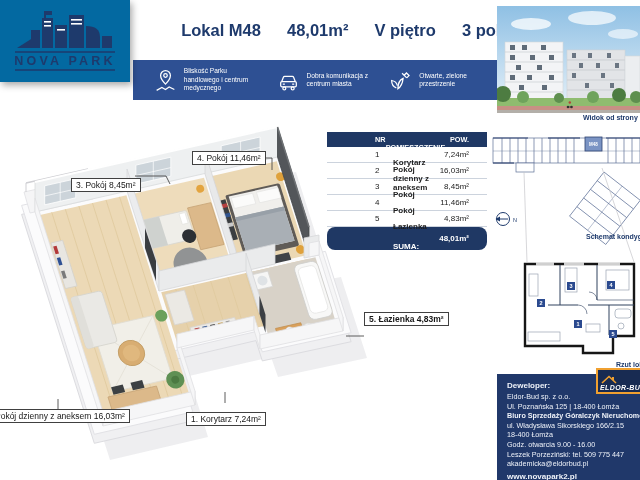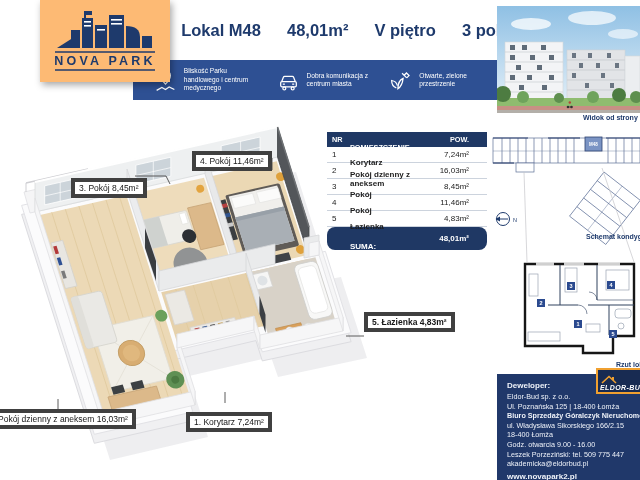--- a/index.html
+++ b/index.html
@@ -1,42 +1,42 @@
 <!DOCTYPE html>
 <html><head>
 <meta charset="utf-8">
 <style>
   html,body{margin:0;padding:0;background:#fff;}
   #app{position:relative;width:640px;height:480px;overflow:hidden;background:#fff;
        font-family:"Liberation Sans",sans-serif;}
   
-  .logo-card{position:absolute;left:0;top:0;width:130px;height:82px;background:#fdba74;
-    box-shadow:2px 3px 7px rgba(0,0,0,.35);z-index:5;display:flex;align-items:center;justify-content:center;margin-left:40px;}
+  .logo-card{position:absolute;left:0;top:0;width:130px;height:82px;background:#0369a1;
+    box-shadow:2px 3px 7px rgba(0,0,0,.35);z-index:5;display:flex;align-items:center;justify-content:center;}
   .unit-header{position:absolute;left:133px;top:0;width:364px;height:60px;display:flex;
     align-items:center;justify-content:center;gap:26px;color:#1e3a6c;font-weight:bold;font-size:16.5px;padding-left:40px;}
   .features-bar{position:absolute;left:133px;top:60px;width:364px;height:40px;background:#2e5093;
     display:flex;align-items:center;justify-content:space-evenly;z-index:2;}
   .feature{display:flex;align-items:center;gap:6px;color:#fff;}
   .feature .ftxt{font-size:6.6px;line-height:8.4px;width:72px;}
   .feature svg{flex:0 0 auto;}
   
   .photo{position:absolute;left:497px;top:6px;width:143px;height:107px;}
   .caption{position:absolute;color:#1e3a6c;font-size:7px;white-space:nowrap;font-weight:bold;}
   
   .room-table{position:absolute;left:327px;top:132px;width:160px;font-size:8px;color:#222;z-index:4;background:#fff;}
   .rt-head,.rt-row,.rt-sum{display:flex;align-items:center;}
   .rt-head{background:#1f3864;color:#fff;height:15px;font-size:7.3px;font-weight:bold;}
   .rt-row{height:15px;border-bottom:1px solid #ccd3dd;}
   .rt-sum{background:#1f3864;color:#fff;height:23px;font-weight:bold;border-radius:8px;}
-  .c-nr{width:18px;padding-left:5px;}
+  .c-nr{width:18px;padding-left:5px;margin-left:43px;}
   .c-name{flex:1;margin-top:16px;}
   .rt-row .c-name{font-weight:bold;color:#1d1d1d;}
   .c-pow{width:40px;text-align:right;padding-right:18px;}
   
-  .plan-label{position:absolute;background:#fff;border:4px solid #404040;color:#161616;
+  .plan-label{position:absolute;background:#fff;border:1px solid #404040;color:#161616;
     font-size:8.5px;padding:1px 4px;white-space:nowrap;z-index:3;}
   
   .right-svg{position:absolute;left:488px;top:124px;width:152px;height:252px;}
   .badge{position:absolute;width:8px;height:8px;background:#2b4a8f;color:#fff;font-size:5.5px;
     font-weight:bold;display:flex;align-items:center;justify-content:center;z-index:4;}
   
   .dev-card{position:absolute;left:497px;top:374px;width:160px;height:106px;background:#20386a;
     color:#eef2f9;padding:7px 0 0 10px;box-sizing:border-box;z-index:3;}
   .dev-card .h{font-size:8px;font-weight:bold;margin-bottom:2px;}
   .dev-line{font-size:7.2px;line-height:9.6px;white-space:nowrap;}

